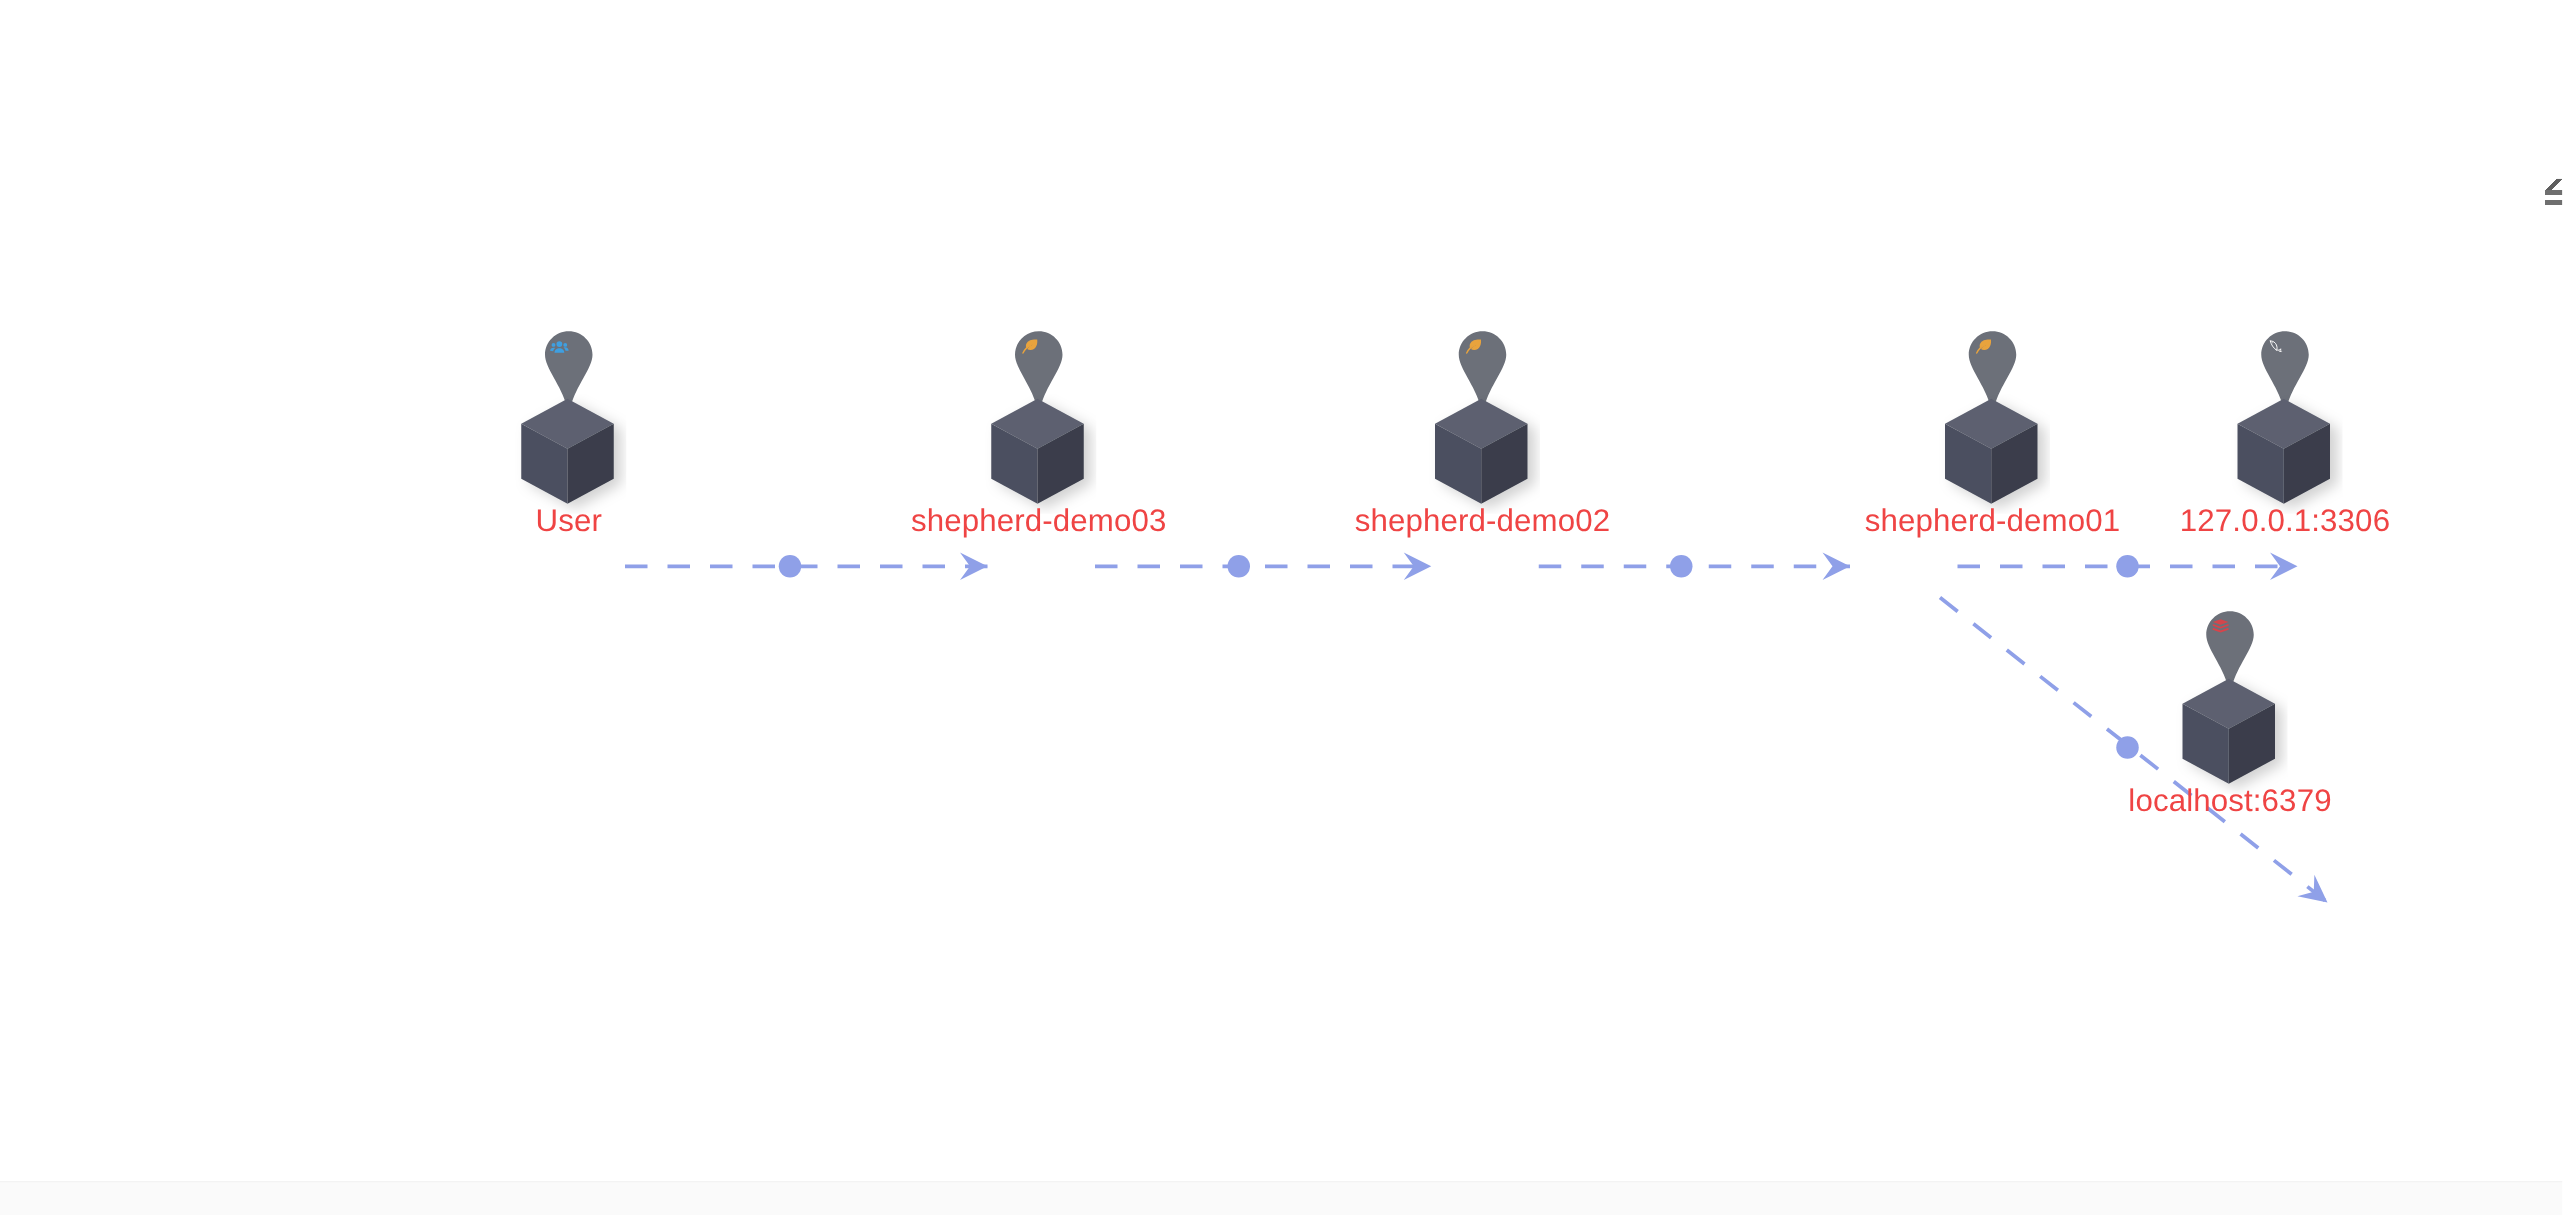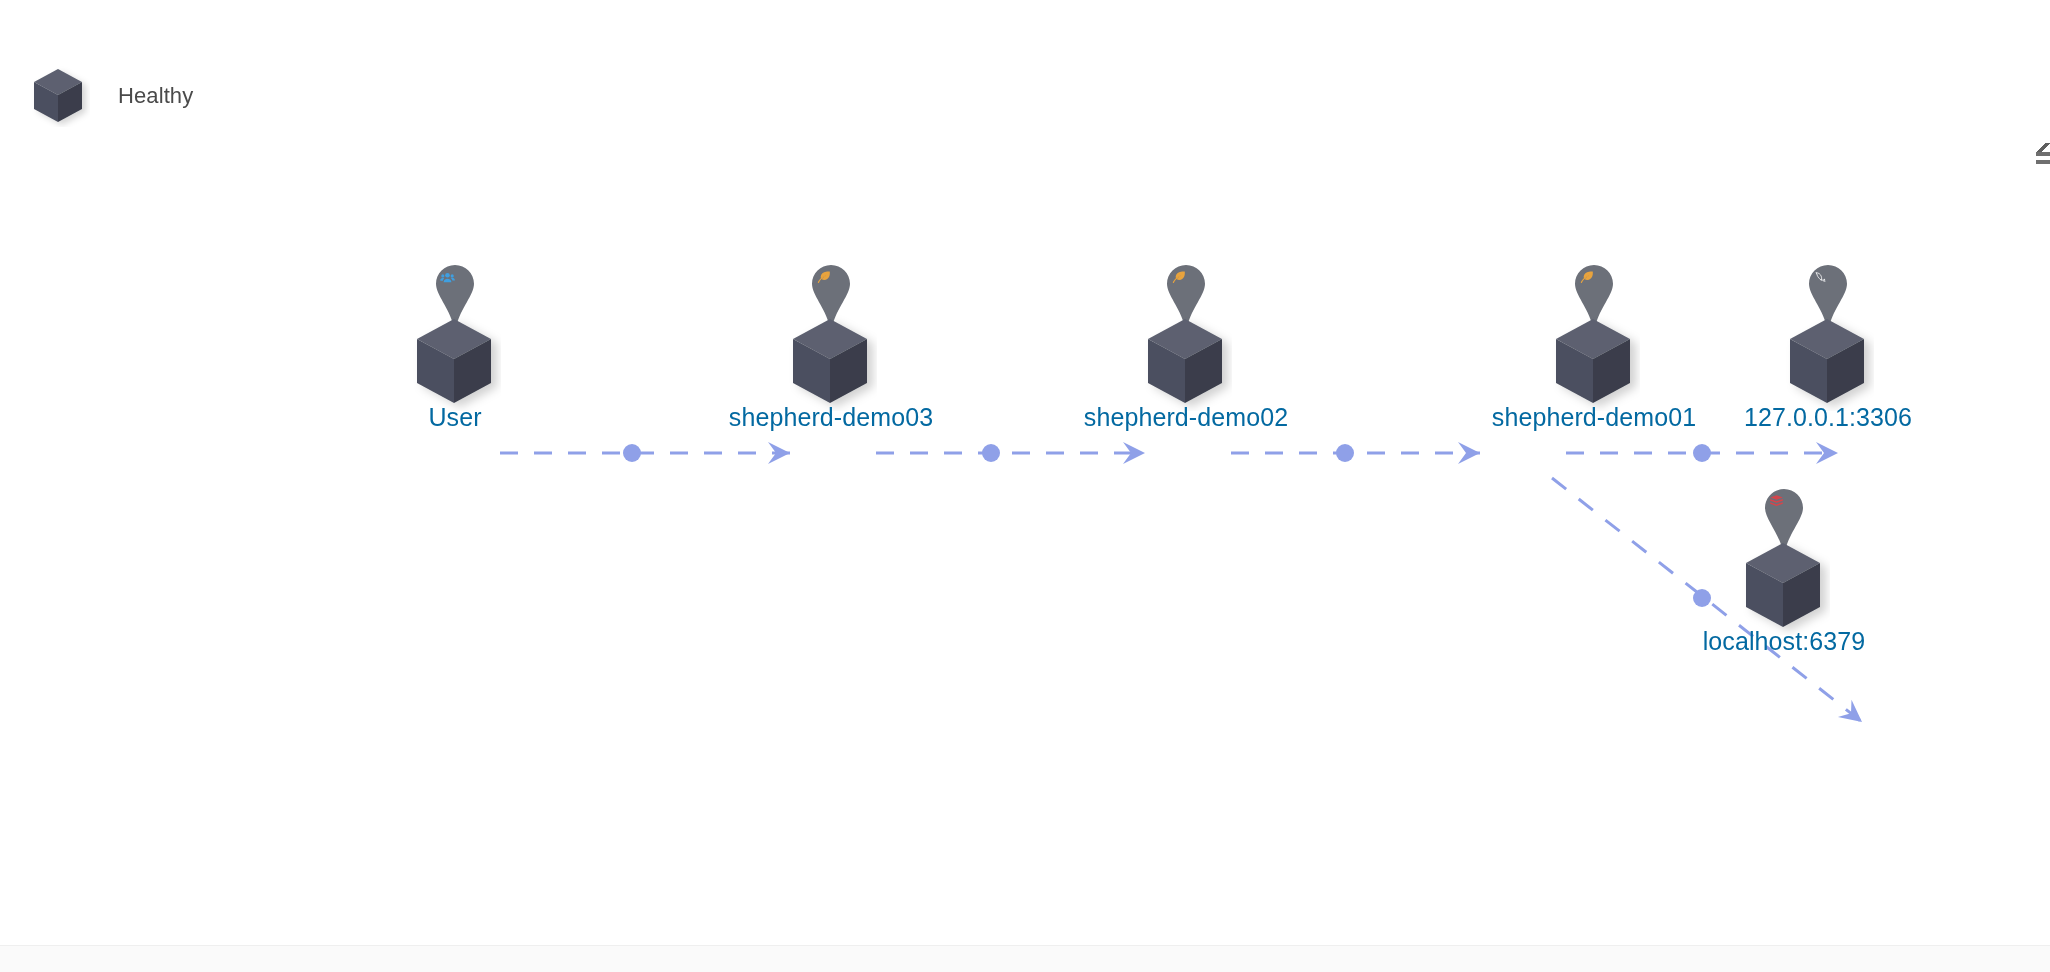--- a/index.html
+++ b/index.html
@@ -28,21 +28,21 @@
   }
 
   
   #edges { position:absolute; left:0; top:0; width:2050px; height:972px; }
 
   .node { position:absolute; width:120px; height:160px; }
   .node .pin { position:absolute; left:50%; top:0; transform:translateX(-50%); }
   .node .cube-wrap { position:absolute; left:50%; top:52px; transform:translateX(-50%); width:92px; height:96px;}
   .node .nlabel {
     position:absolute; top:140px; left:50%; transform:translateX(-50%);
-    font-size:25px; color:#0369a1; white-space:nowrap; letter-spacing:.1px;
+    font-size:25px; color:#ef4444; white-space:nowrap; letter-spacing:.1px;
   }
 
   
   #edge-control {
     position:absolute; right:0px; top:143px;
     width:14px; height:30px;
     overflow:hidden;
   }
   #edge-control .bar { background:#6f6f6f; height:4px; margin-bottom:4px; width:14px; }
   #edge-control .diag {
@@ -87,37 +87,20 @@
         <circle cx="1702" cy="453" r="9" fill="#8fa0e8"></circle>
       </g>
       <g>
         <line x1="1552" y1="478" x2="1862" y2="722" stroke="#8fa0e8" stroke-width="3" stroke-dasharray="18 16"></line>
         <path d="M0,0 L-22,-11 L-14,0 L-22,11 Z" fill="#8fa0e8" transform="translate(1862,722) rotate(38.20616943951359)"></path>
         <circle cx="1702" cy="598" r="9" fill="#8fa0e8"></circle>
       </g>
     </svg>
 
   <div id="legend">
-    <div class="legend-row">
-      <div class="legend-cube">
-        <svg width="60" height="62" viewBox="0 0 60 62">
-          <defs>
-            <filter id="lsh1" x="-50%" y="-50%" width="220%" height="220%">
-              <feDropShadow dx="4" dy="3" stdDeviation="3" flood-color="#000" flood-opacity="0.16"></feDropShadow>
-            </filter>
-          </defs>
-          <g filter="url(#lsh1)">
-            <polygon points="28,4 52,17 28,30 4,17" fill="#5d6170"></polygon>
-            <polygon points="4,17 28,30 28,57 4,44" fill="#4c5060"></polygon>
-            <polygon points="52,17 52,44 28,57 28,30" fill="#3a3e4b"></polygon>
-          </g>
-        </svg>
-      </div>
-      <span class="legend-label">Healthy</span>
-    </div>
 
   </div>
 
   <div id="nodes">
       <div class="node" style="left: 395px; top: 263px;">
         <div class="pin"><svg width="58" height="68" viewBox="0 0 58 68">
             <path d="M29 2C18.5 2 10 10.4 10 20.8c0 10.8 13.2 24.5 17.4 41.4.4 1.6 2.8 1.6 3.2 0C34.8 45.3 48 31.6 48 20.8 48 10.4 39.5 2 29 2z" fill="#6c7079"></path>
             <g transform="translate(14,7) scale(0.50)">
               <g fill="#3f9fe0">
                 <circle cx="15" cy="10.5" r="4.6"></circle>

